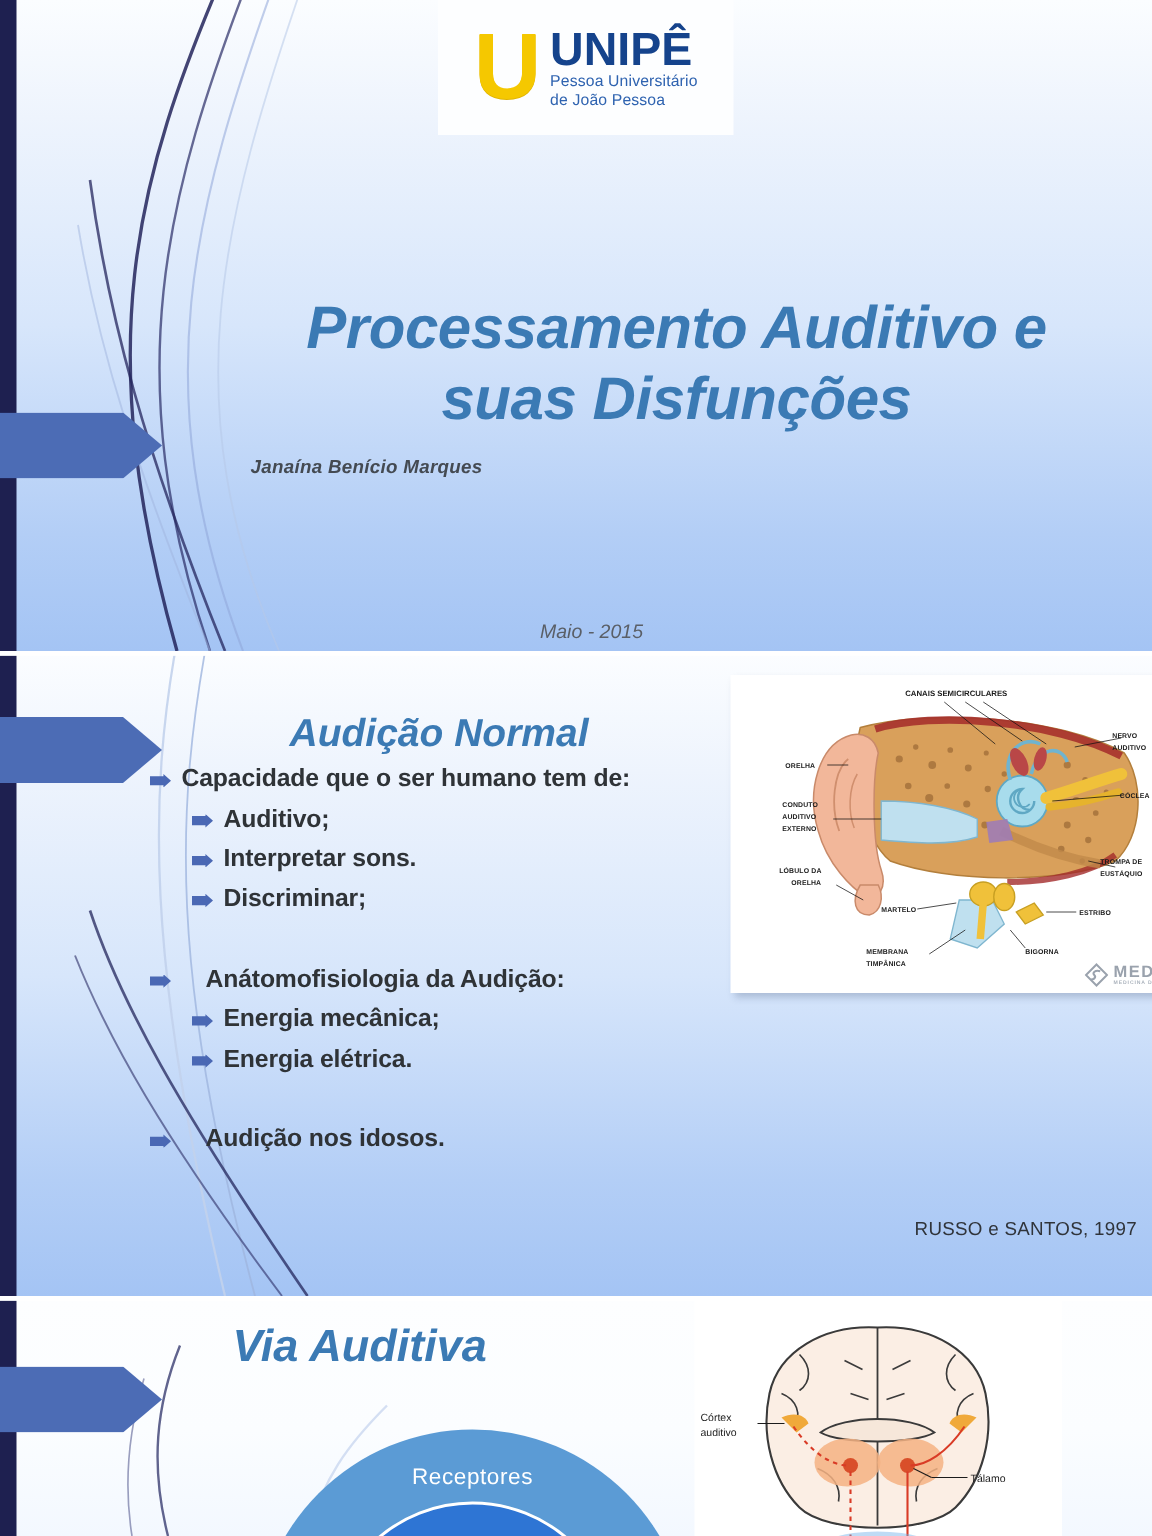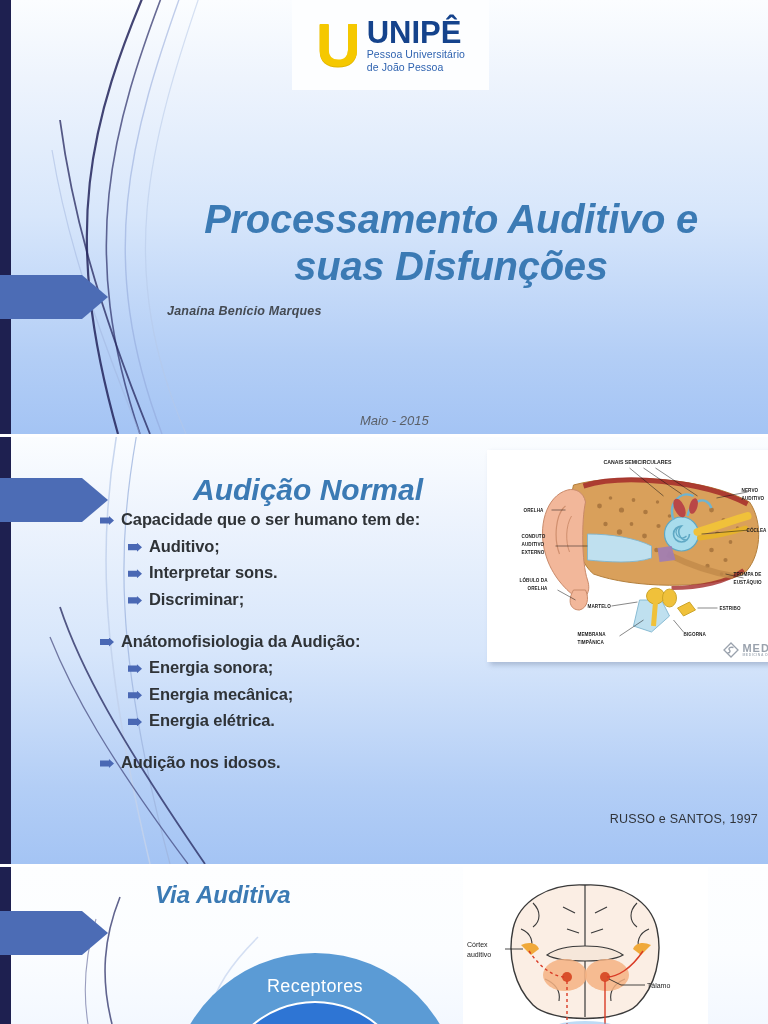--- a/index.html
+++ b/index.html
@@ -69,26 +69,26 @@
   }
   .s1-date {
     position: absolute; left: 360px; top: 413px; z-index: 6;
     font-size: 13px; font-style: italic; color: #5a5f67;
   }
 
   
   .s2-banner { top: 41px; }
   .s2-title {
     position: absolute; left: 193px; top: 36px; z-index: 6;
-    font-size: 30px; font-weight: bold; font-style: italic; color: #3b7ab4;
+    font-size: 26px; font-weight: bold; font-style: italic; color: #3b7ab4;
   }
   .bullets { position: absolute; left: 100px; top: 72px; width: 370px; z-index: 6; }
   .bl { display: flex; align-items: flex-start; margin-bottom: 6px; }
   .bl.lvl2 { margin-left: 28px; }
-  .bl.gap { margin-top: 21px; }
+  .bl.gap { margin-top: 33px; gap: 16px; }
   .bullet-arrow {
     flex: 0 0 auto; width: 14px; height: 9px; margin-top: 7px; margin-right: 7px;
     background: #4a68b4;
     clip-path: polygon(0 16%, 64% 16%, 64% 0, 100% 50%, 64% 100%, 64% 84%, 0 84%);
   }
   .bl-text {
     font-size: 16.5px; font-weight: bold; color: #2f3337; line-height: 1.25;
     letter-spacing: -.1px;
   }
   .bl.lvl1 .bl-text { font-size: 16.5px; }
@@ -113,34 +113,34 @@
     font-size:11px; font-weight:bold; color:#9aa2ad; letter-spacing:1px;
     display:flex; align-items:center; gap:3px;
   }
   .medscan-sub { font-size:3.4px; letter-spacing:.6px; color:#aab2bc; }
 
   
   #slide3 { background: linear-gradient(to bottom, #fdfeff 0%, #fbfdff 55%, #f3f8ff 100%); }
   .s3-banner { top: 44px; }
   .s3-title {
     position: absolute; left: 155px; top: 14px; z-index: 6;
-    font-size: 24px; font-weight: bold; font-style: italic; color: #3b7ab4;
+    font-size: 30px; font-weight: bold; font-style: italic; color: #3b7ab4;
   }
   .rings { position: absolute; left: 170px; top: 86px; z-index: 5; }
   .ring-outer {
     position: absolute; left: 0; top: 0; width: 290px; height: 290px;
     border-radius: 50%; background: #5b9bd5;
   }
   .ring-mid {
     position: absolute; left: 48px; top: 48px; width: 194px; height: 194px;
     border-radius: 50%; background: #2e75d4; border: 2px solid #fff;
   }
   .ring-label {
     position: absolute; left: 0; top: 23px; width: 290px; text-align: center;
-    color: #ffffff; font-size: 18px; letter-spacing: .4px; z-index: 7;
+    color: #ffffff; font-size: 15px; letter-spacing: .4px; z-index: 7;
   }
   .brain-fig {
     position: absolute; left: 463px; top: 0px; width: 245px; height: 170px;
     background: #ffffff; z-index: 6; overflow: hidden;
   }
   .brain-fig svg { display:block; width:100%; height:100%; }
   .bl-lbl { font-family:"Liberation Sans", sans-serif; font-size:7px; fill:#1b1b1b; }
   .seam { position:absolute; left:0; width:768px; height:3px; background:#ffffff; z-index: 20; }
 </style>
 </head>
@@ -206,24 +206,20 @@
         <span class="bullet-arrow"></span>
         <span class="bl-text">Interpretar sons.</span>
       </div>
       <div class="bl lvl2">
         <span class="bullet-arrow"></span>
         <span class="bl-text">Discriminar;</span>
       </div>
       <div class="bl lvl1 gap">
         <span class="bullet-arrow"></span>
         <span class="bl-text">Anátomofisiologia da Audição:</span>
-      </div>
-      <div class="bl lvl2">
-        <span class="bullet-arrow"></span>
-        <span class="bl-text">Energia sonora;</span>
       </div>
       <div class="bl lvl2">
         <span class="bullet-arrow"></span>
         <span class="bl-text">Energia mecânica;</span>
       </div>
       <div class="bl lvl2">
         <span class="bullet-arrow"></span>
         <span class="bl-text">Energia elétrica.</span>
       </div>
       <div class="bl lvl1 gap">

